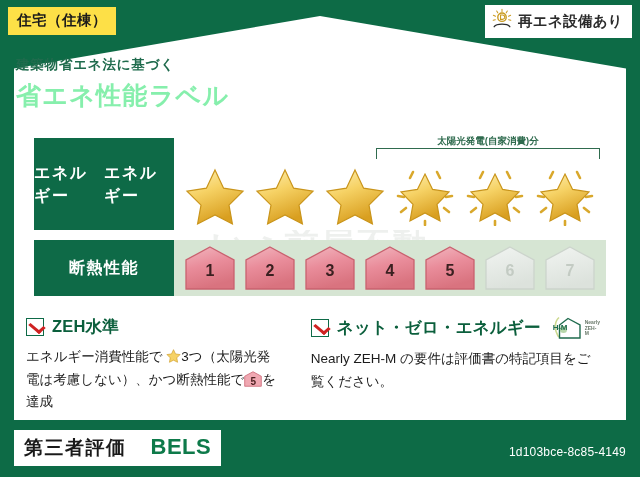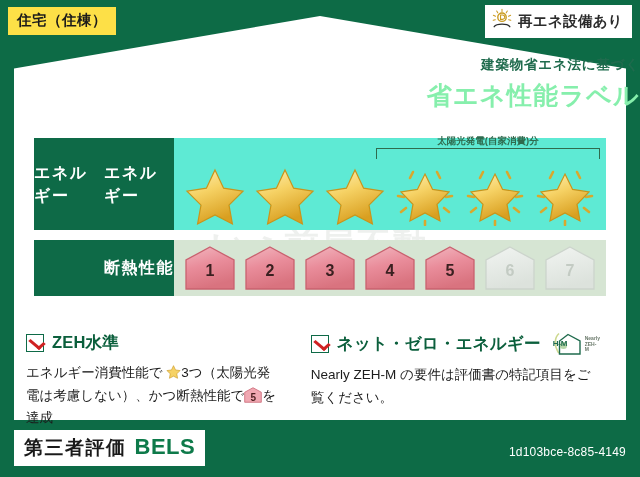--- a/index.html
+++ b/index.html
@@ -39,21 +39,21 @@
   #tag-renew {
     position: absolute; right: 8px; top: 5px;
     background: #ffffff;
     padding: 3px 9px 4px 6px;
     display: flex; align-items: center; gap: 5px;
     z-index: 6;
   }
   #tag-renew .lbl { font-size: 14.5px; font-weight: bold; color: #2b2b2b; letter-spacing: .3px; }
 
   
-  #heading { position: absolute; left: 0; right: 0; top: 56px; text-align: right; z-index: 5; }
+  #heading { position: absolute; left: 16px; right: 0; top: 56px; text-align: left; z-index: 5; }
   #heading .sub {
     font-size: 13.5px; font-weight: bold; color: #1f6b4d; letter-spacing: .8px;
   }
   #heading .main {
     margin-top: 5px;
     font-size: 25px; font-weight: bold; color: #86efac; letter-spacing: 1.3px;
   }
 
   
   #watermark {
@@ -73,27 +73,27 @@
   #row-insul  { top: 240px; height: 56px; }
 
   .row-label {
     background: #0e6a47; color: #ffffff;
     display: flex; flex-direction: row;
     align-items: center; justify-content: center;
     font-weight: bold; letter-spacing: 1.5px;
     flex: 0 0 140px;
   }
   #row-energy .row-label { font-size: 16px; line-height: 1.45; }
-  #row-insul  .row-label { font-size: 16px; justify-content: flex-end; }
+  #row-insul  .row-label { font-size: 16px; }
 
   .row-body {
     flex: 1 1 auto; background: #d6e5d3;
     position: relative;
   }
-  #row-energy .row-body { background: #5eead4; }
+  #row-energy .row-body { background: #ffffff; }
   #row-insul  .row-body { background: #d6e5d3; }
 
   
   #stars {
     position: absolute; left: 0; right: 0; bottom: 4px;
     display: flex; align-items: flex-end; justify-content: space-around;
     padding: 0 6px;
   }
   .star-cell { position: relative; width: 64px; height: 62px; }
   .star-cell svg { display: block; width: 64px; height: 62px; }
@@ -127,21 +127,21 @@
   }
   .house-cell.off .num { color: #c3cbc3; }
 
   
   #panels {
     position: absolute; left: 26px; top: 316px; width: 588px;
     display: flex; z-index: 5;
   }
   .panel { flex: 1 1 50%; padding-right: 14px; }
   .panel + .panel { padding-left: 16px; }
-  .panel-head { display: flex; align-items: center; gap: 8px; margin-top: 16px; }
+  .panel-head { display: flex; align-items: center; gap: 8px; }
   .checkbox {
     width: 18px; height: 18px; flex: 0 0 18px;
     border: 1.6px solid #0e6a47; background: #fff;
     position: relative;
   }
   .checkbox::after {
     content: ""; position: absolute;
     left: 3px; top: 3px; width: 11px; height: 6px;
     border-right: 3px solid #cf2222; border-bottom: 3px solid #cf2222;
     transform: rotate(40deg) skewX(-8deg);
@@ -180,21 +180,21 @@
   }
 
   
   #footer {
     position: absolute; left: 0; right: 0; bottom: 0; height: 57px;
     z-index: 6;
   }
   #bels-box {
     position: absolute; left: 14px; top: 10px;
     background: #ffffff; padding: 4px 10px 5px 10px;
-    display: flex; align-items: baseline; gap: 8px;
+    display: flex; align-items: baseline; gap: 24px;
   }
   #bels-box .third { font-size: 19px; font-weight: bold; color: #1a1a1a; letter-spacing: 1.5px; }
   #bels-box .bels  { font-size: 22px; font-weight: bold; color: #0e7a4a; letter-spacing: .5px; }
   #bels-name {
     position: absolute; left: 202px; top: 23px;
     font-size: 12.5px; font-weight: bold; color: #ffffff; letter-spacing: 0;
   }
   #eval {
     position: absolute; right: 14px; top: 9px; text-align: right;
   }

